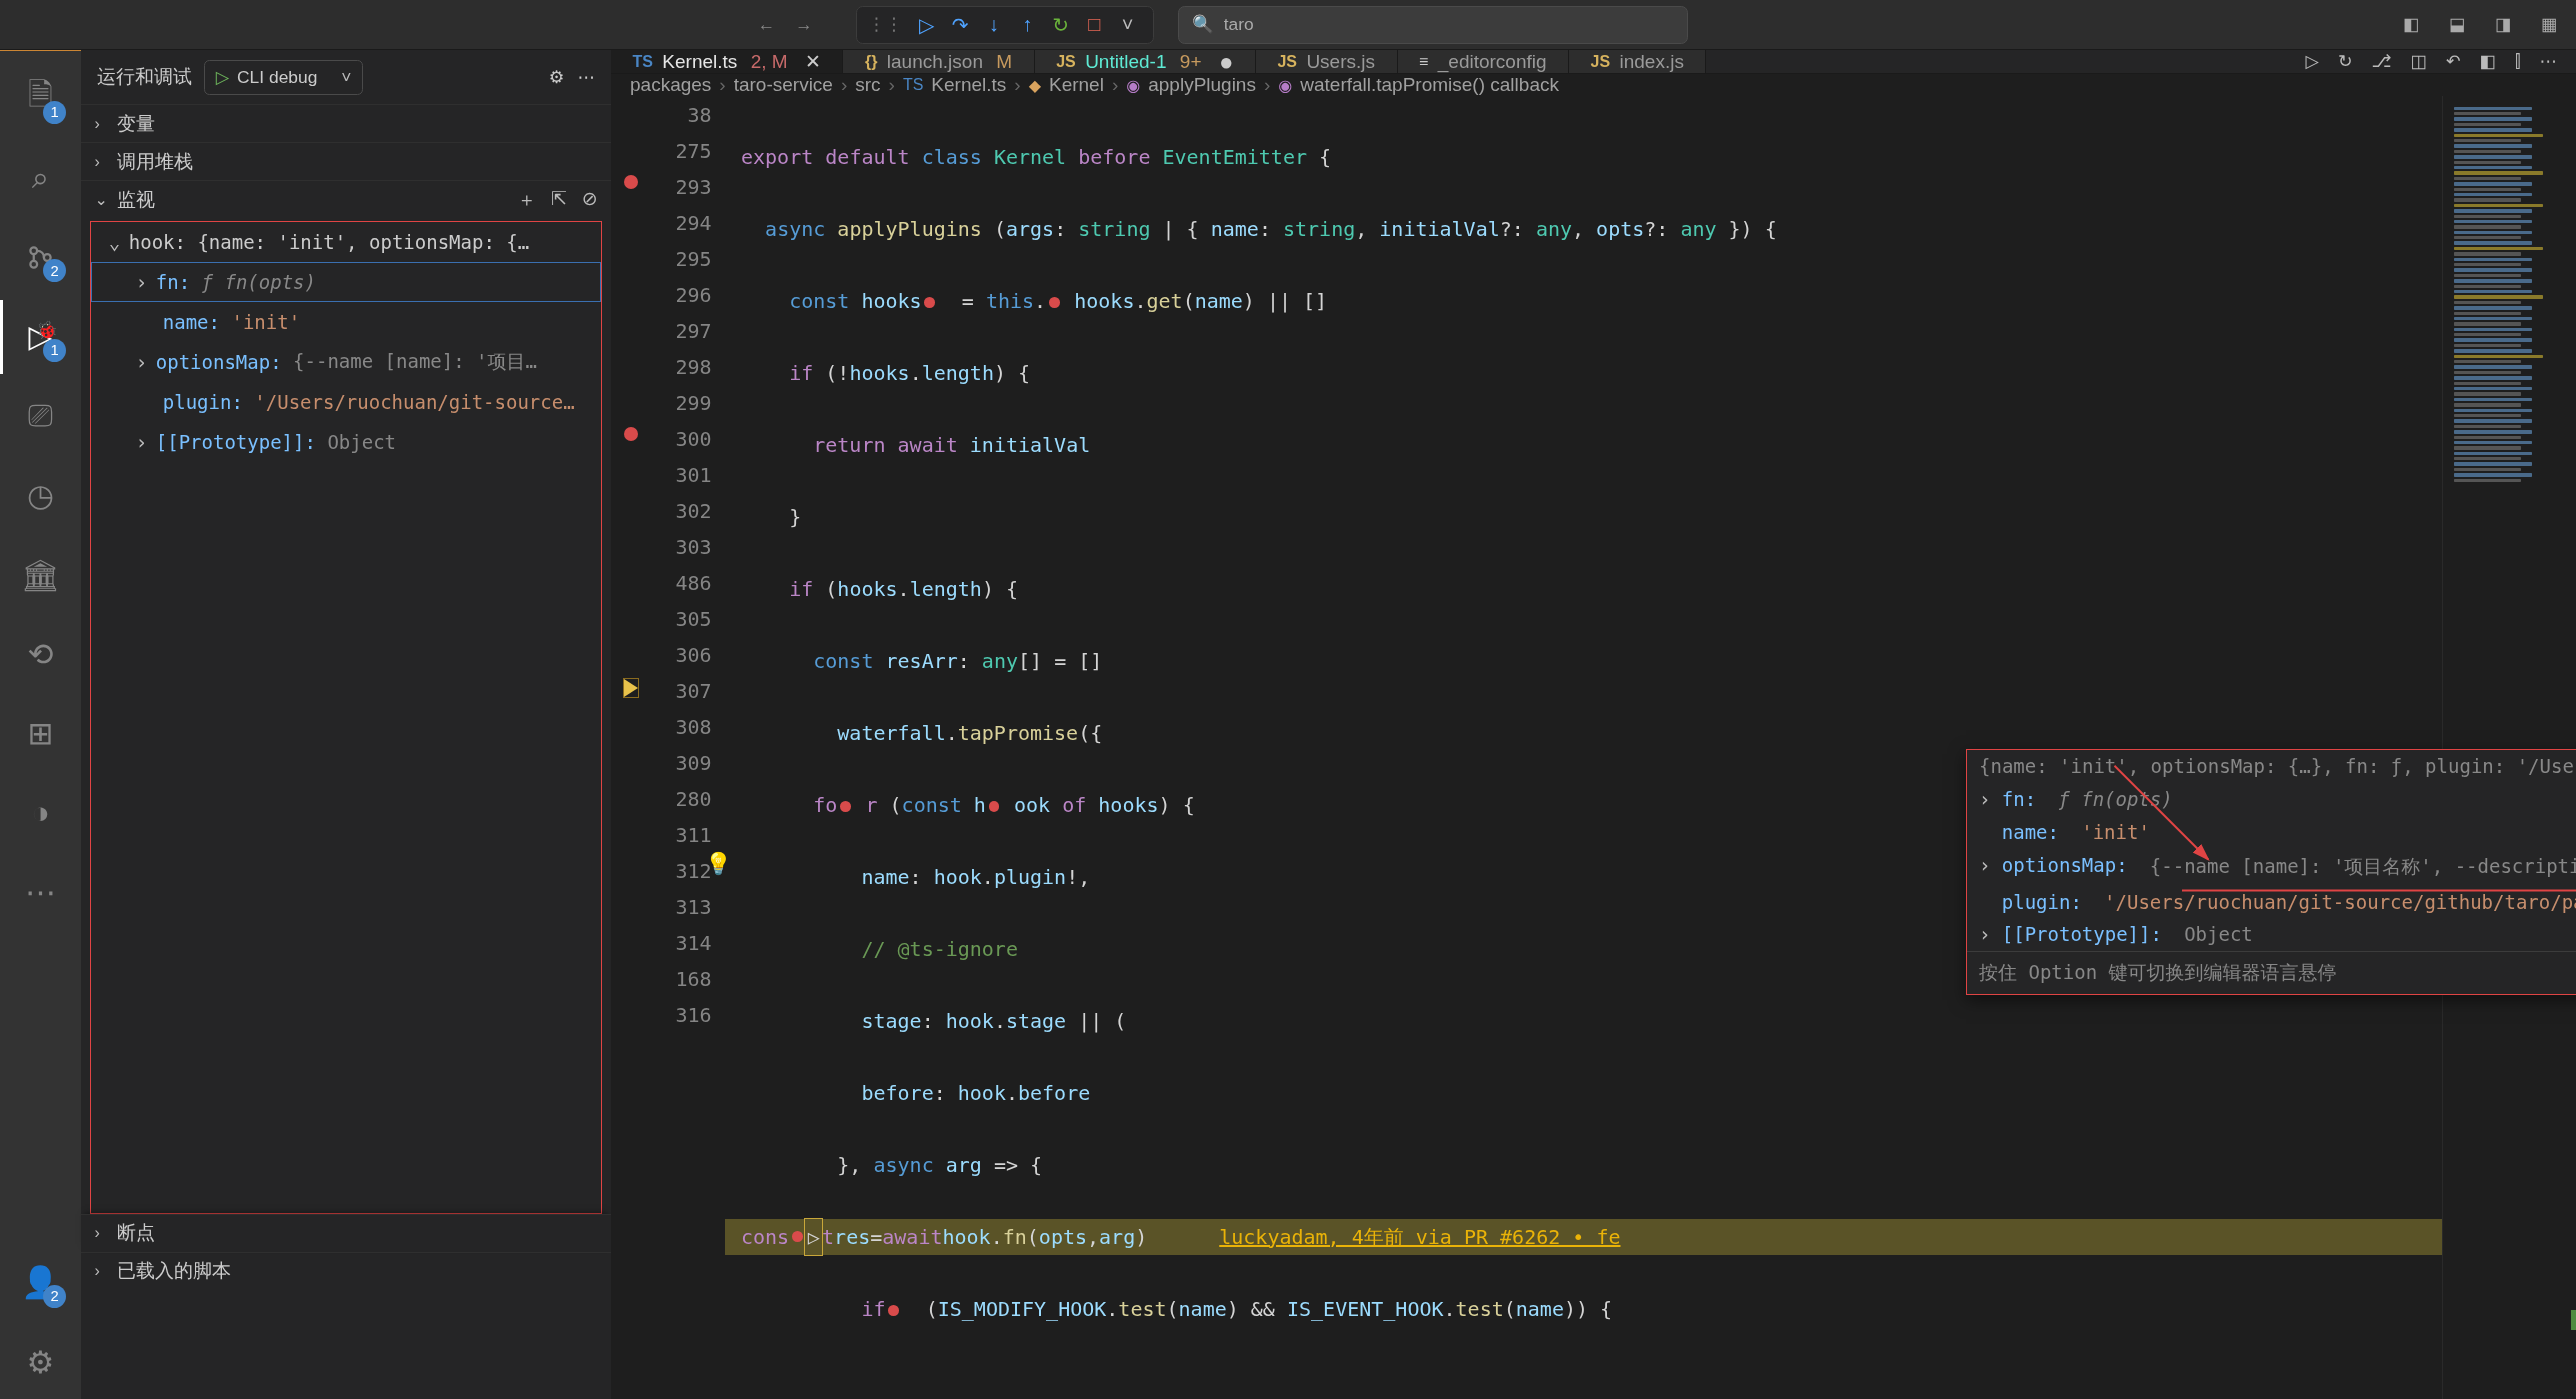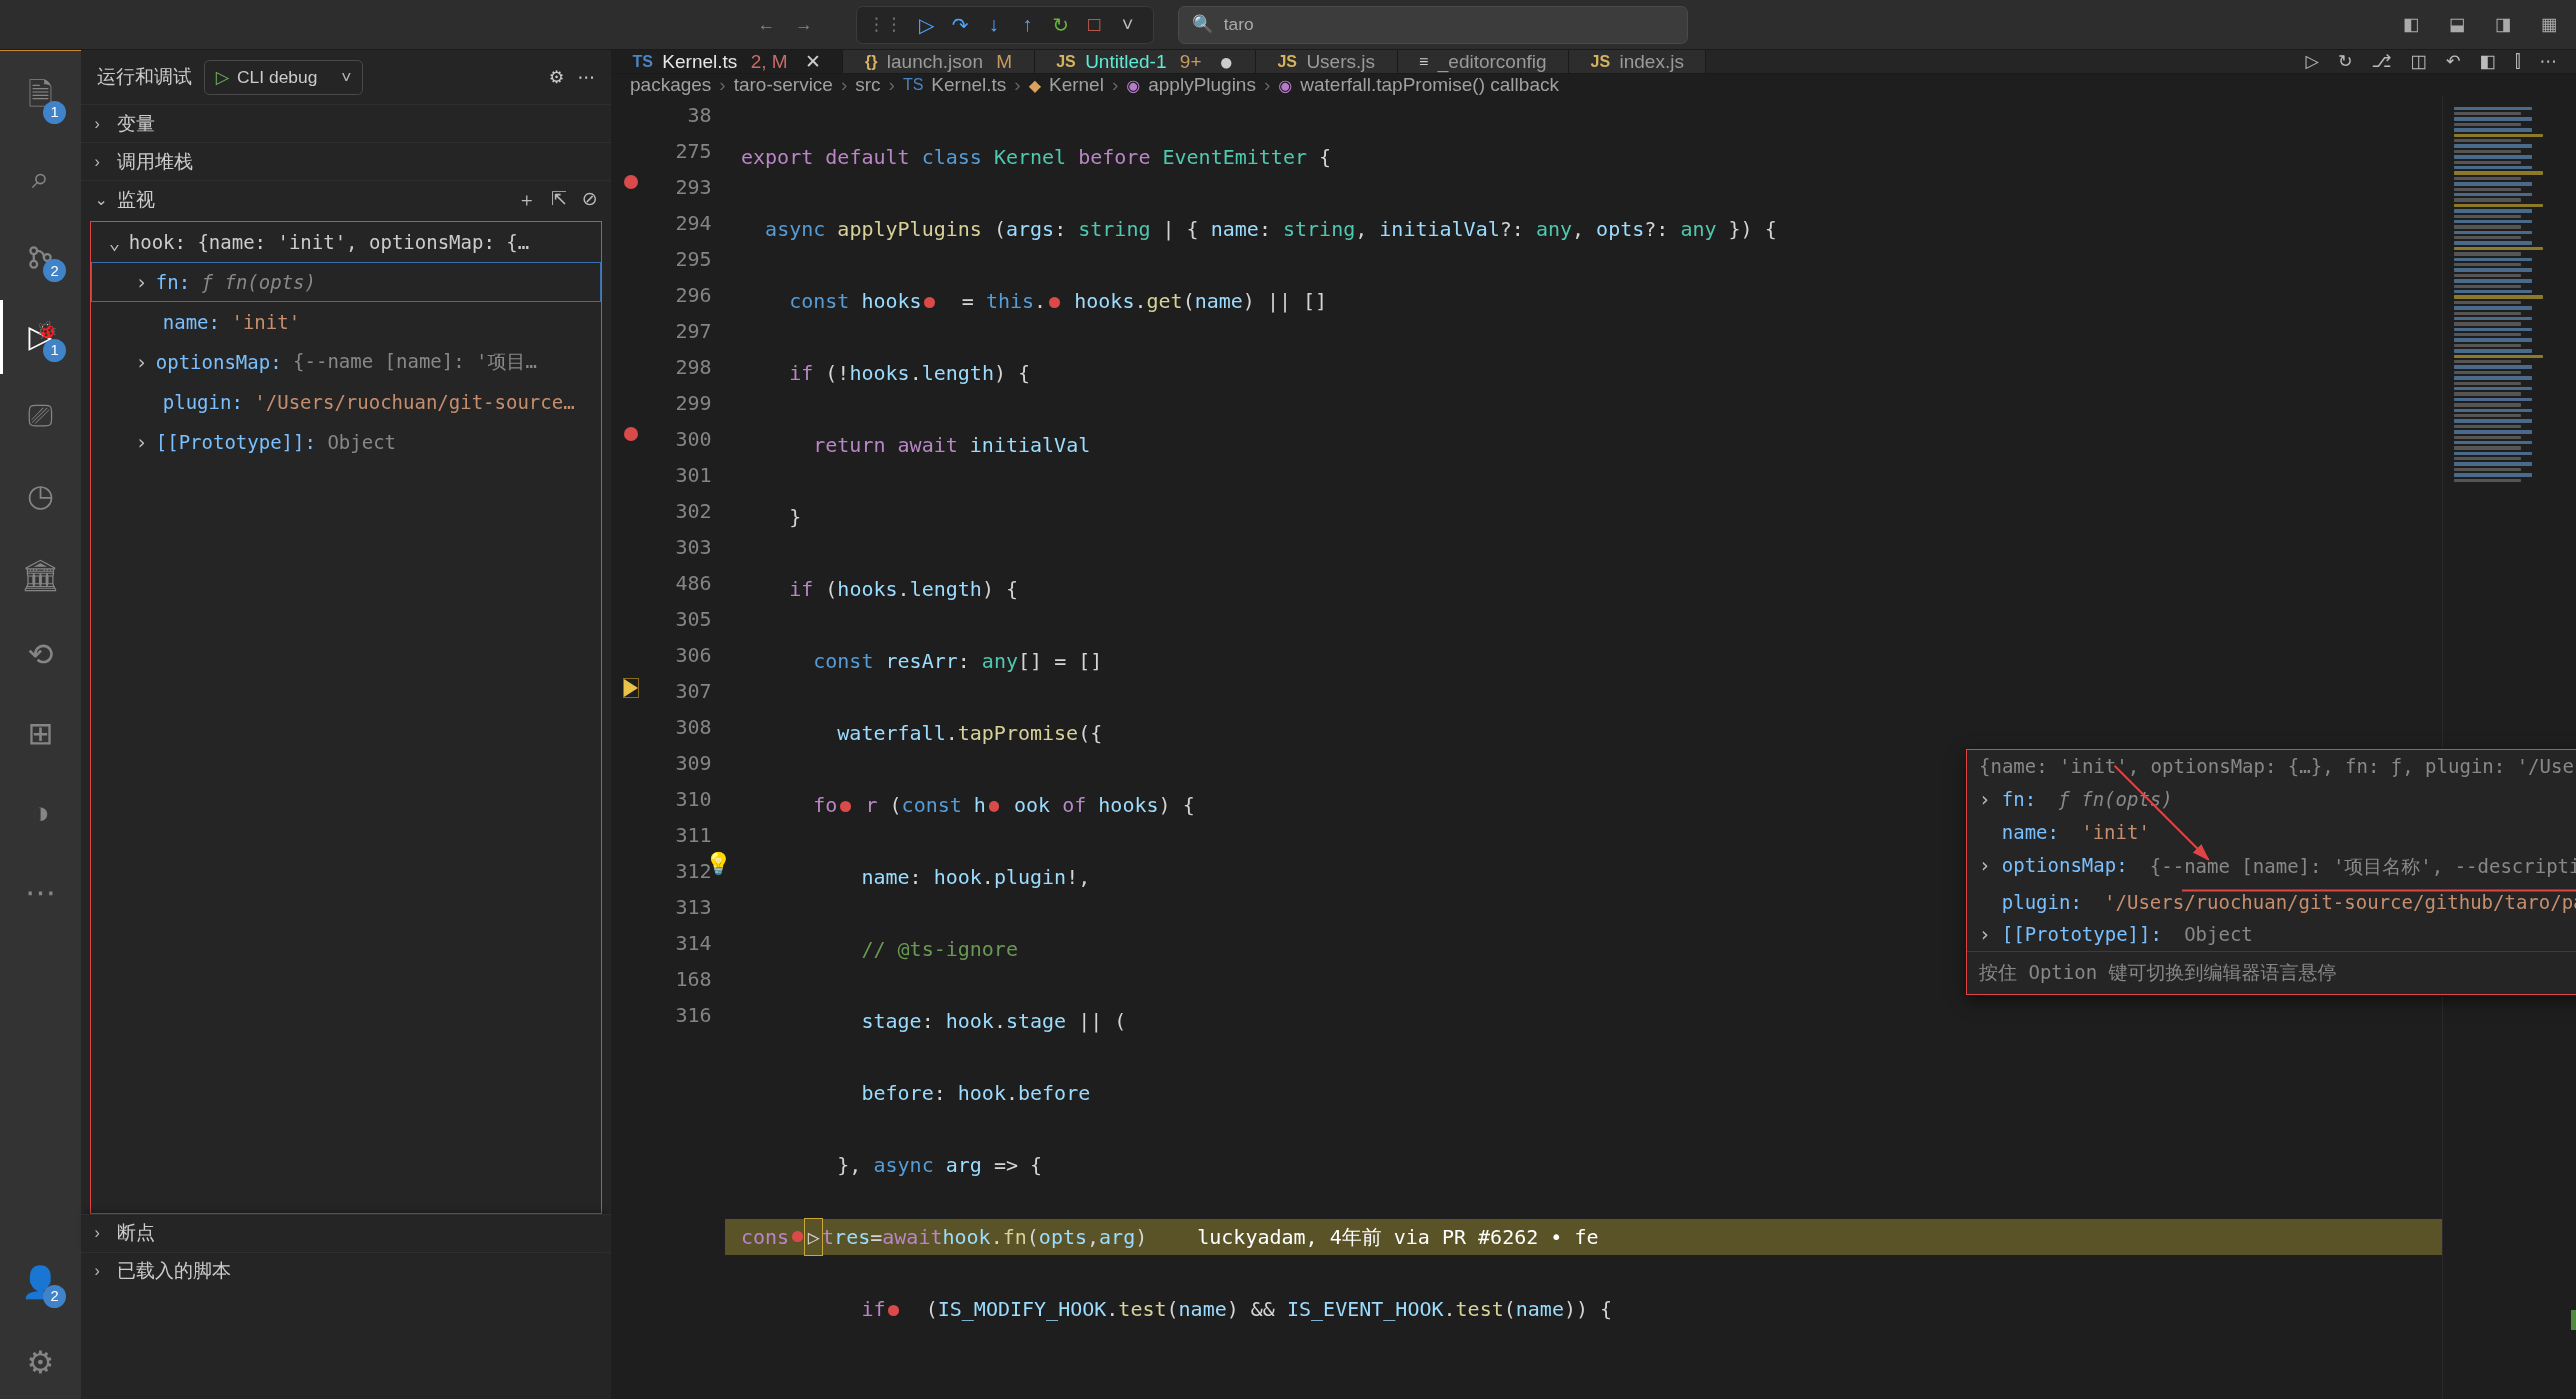--- a/index.html
+++ b/index.html
@@ -152,21 +152,21 @@
   border-left: 14.8px solid #e8c24b; border-top: 9.4px solid transparent; border-bottom: 9.4px solid transparent;
   outline: 1.3px solid #8a6b1f;
 }
 .code {
   flex: 1; padding-top: 6.7px; line-height: 36px; color: #d4d4d4; white-space: pre;
 }
 .code .l { height: 36px; display: block; padding-left: 16px; position: relative; }
 .code .l .dot-inline { display:inline-block; width: 10.7px; height: 10.7px; background:#d94b4b; border-radius:50%; vertical-align: middle; margin: 0 2.7px; }
 .code .l.current { background: #5a5327; display: flex; align-items: center; }
 .code .l.current .yellowbox { display:inline-block; border:1.3px solid #c9a73a; padding: 0 2.7px; margin: 0 -1.3px; }
-.code .blame { color:#ffffff; margin-left: 50px; }
+.code .blame { color:#eab308; margin-left: 72px; text-decoration: underline; }
 .kw { color: #bb86c7; }
 .fn { color: #d9d19a; }
 .ty { color: #4ec9b0; }
 .str { color: #c78e6d; }
 .pn { color: #d4d4d4; }
 .op { color: #d4d4d4; }
 .cm { color: #6a9955; }
 .decl { color: #569cd6; }
 .var { color: #9cdcfe; }
 
@@ -442,21 +442,21 @@
         <div style="height:36px">300</div>
         <div style="height:36px">301</div>
         <div style="height:36px">302</div>
         <div style="height:36px">303</div>
         <div style="height:36px">486</div>
         <div style="height:36px">305</div>
         <div style="height:36px">306</div>
         <div style="height:36px">307</div>
         <div style="height:36px">308</div>
         <div style="height:36px">309</div>
-        <div style="height:36px">310</div>
+        <div style="height:36px">280</div>
         <div style="height:36px">311</div>
         <div style="height:36px">312</div>
         <div style="height:36px">313</div>
         <div style="height:36px">314</div>
         <div style="height:36px">168</div>
         <div style="height:36px">316</div>
       </div>
 
       <span class="lightbulb">💡</span>
 

